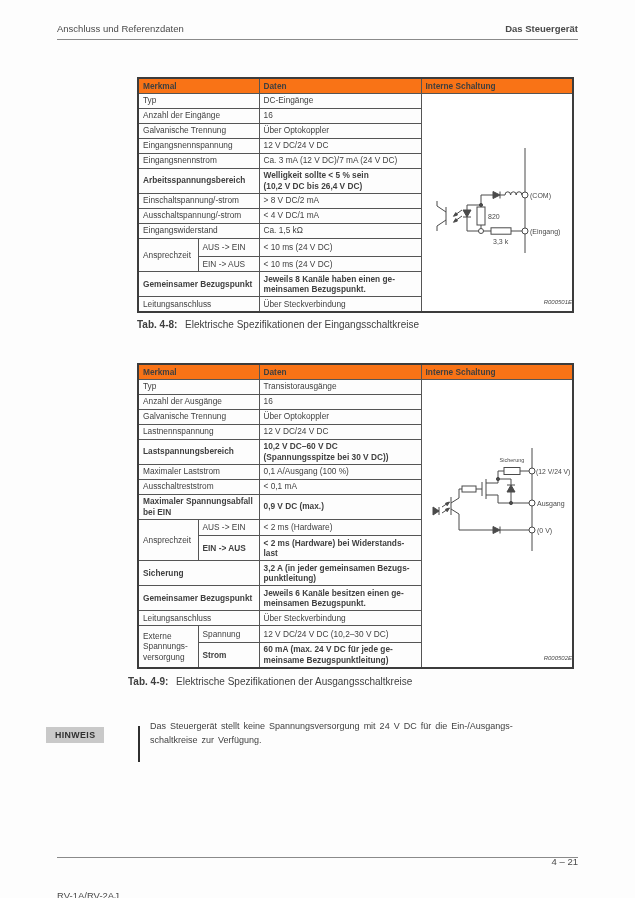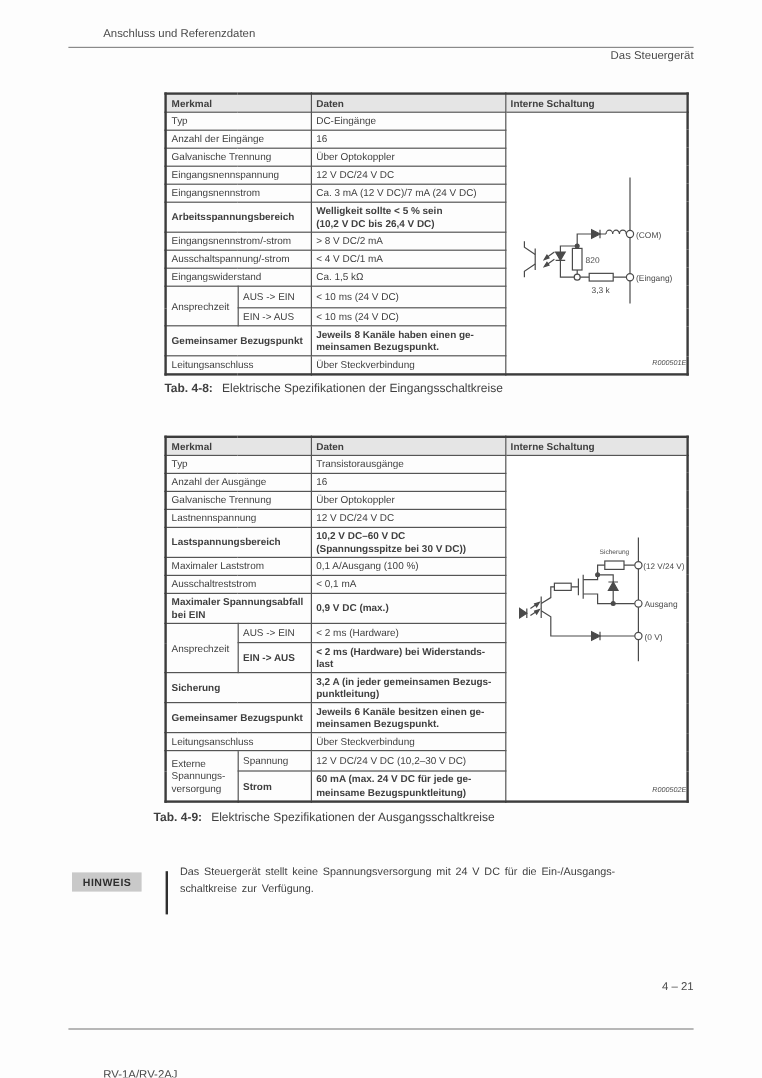--- a/index.html
+++ b/index.html
@@ -2,52 +2,52 @@
 <html><head>
 <meta charset="utf-8">
 <style>
   html,body{margin:0;padding:0;}
   body{
     width:635px;height:898px;position:relative;background:#fdfdfd;
     font-family:"Liberation Sans", sans-serif;color:#3f3f3f;overflow:hidden;
   }
   .abs{position:absolute;}
   .rule{position:absolute;height:1px;background:#8a8a8a;}
-  .hdr-text{font-size:9.5px;color:#4a4a4a;margin-left:29px;}
+  .hdr-text{font-size:9.5px;color:#4a4a4a;}
   
   table.spec{
     border-collapse:collapse;table-layout:fixed;width:435px;
     font-size:8.3px;line-height:10.3px;color:#3f3f3f;
   }
   table.spec td{
     border:1px solid #555;padding:1px 4px;vertical-align:middle;overflow:hidden;
   }
   table.spec{border:2px solid #3c3c3c;}
-  tr.hdr td{background:#e5e5e5;font-weight:bold;}
+  tr.hdr td{background:#f97316;font-weight:bold;}
   tr.h1{height:15px;}
   tr.h2{height:25px;font-weight:bold;}
   td.pre{white-space:pre-line;}
   td.circ{padding:0;vertical-align:top;background:#fff;}
   td.circ svg{display:block;}
   svg text{font-family:"Liberation Sans",sans-serif;fill:#4a4a4a;}
   
   .caption{position:absolute;font-size:10px;color:#3f3f3f;white-space:nowrap;}
   .caption .tab{font-weight:bold;display:inline-block;width:48px;}
   
   .note-badge{position:absolute;background:#c9c9c9;color:#2f2f2f;font-weight:bold;
     font-size:8.8px;padding:3px 9px;letter-spacing:0.4px;}
   .note-bar{position:absolute;width:2px;background:#2f2f2f;}
   .note-text{position:absolute;font-size:9px;line-height:13.5px;color:#3f3f3f;
     white-space:pre-line;word-spacing:1.5px;}
 </style>
 </head>
 <body>
 
 <div class="abs hdr-text" style="left:57px;top:23px;">Anschluss und Referenzdaten</div>
-<div class="abs hdr-text" style="right:57px;top:41px;">Das Steuergerät</div>
+<div class="abs hdr-text" style="right:57px;top:23px;font-weight:bold;">Das Steuergerät</div>
 <div class="rule" style="left:57px;top:39px;width:521px;"></div>
 
 <div class="abs" style="left:137px;top:77px;">
 <table class="spec">
   <colgroup>
         <col style="width:60px">
         <col style="width:61px">
         <col style="width:162px">
         <col style="width:152px">
       </colgroup>
@@ -113,21 +113,21 @@
   <tr class="h1">
     <td colspan="2">Eingangsnennstrom</td>
     <td>Ca. 3 mA (12 V DC)/7 mA (24 V DC)</td>
   </tr>
   <tr class="h2">
     <td colspan="2">Arbeitsspannungsbereich</td>
     <td class="pre">Welligkeit sollte &lt; 5 % sein
 (10,2 V DC bis 26,4 V DC)</td>
   </tr>
   <tr class="h1">
-    <td colspan="2">Eingangsnennstrom/-strom</td>
+    <td colspan="2">Einschaltspannung/-strom</td>
     <td>&gt; 8 V DC/2 mA</td>
   </tr>
   <tr class="h1">
     <td colspan="2">Ausschaltspannung/-strom</td>
     <td>&lt; 4 V DC/1 mA</td>
   </tr>
   <tr class="h1">
     <td colspan="2">Eingangswiderstand</td>
     <td>Ca. 1,5 kΩ</td>
   </tr>
@@ -284,20 +284,20 @@
 meinsame Bezugspunktleitung)</td>
   </tr>
 </tbody>
     </table>
 </div>
 
 <div class="caption" style="left:128px;top:676px;">
   <span class="tab">Tab. 4-9:</span><span>Elektrische Spezifikationen der Ausgangsschaltkreise</span>
 </div>
 
-<div class="note-badge" style="left:60px;top:727px;">HINWEIS</div>
+<div class="note-badge" style="left:46px;top:727px;">HINWEIS</div>
 <div class="note-bar" style="left:138px;top:726px;height:36px;"></div>
 <div class="note-text" style="left:150px;top:720px;width:430px;">Das Steuergerät stellt keine Spannungsversorgung mit 24 V DC für die Ein-/Ausgangs-
 schaltkreise zur Verfügung.</div>
 
 <div class="rule" style="left:57px;top:857px;width:521px;"></div>
 <div class="abs hdr-text" style="left:57px;top:890px;">RV-1A/RV-2AJ</div>
-<div class="abs hdr-text" style="right:57px;top:817px;">4 – 21</div>
+<div class="abs hdr-text" style="right:57px;top:856px;">4 – 21</div>
 
 </body></html>

